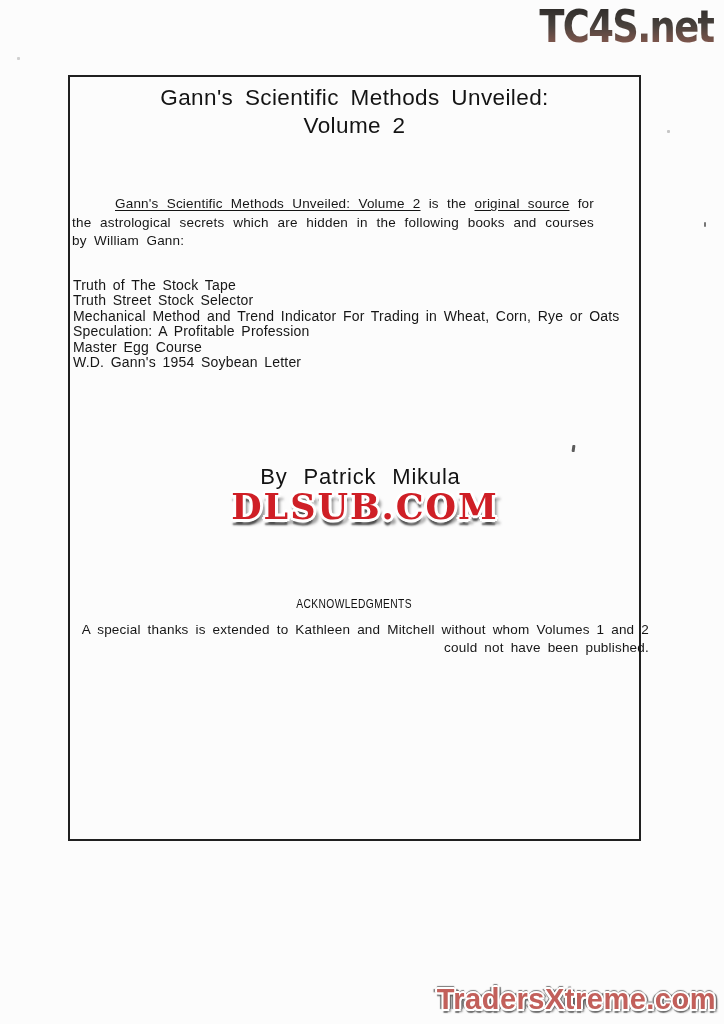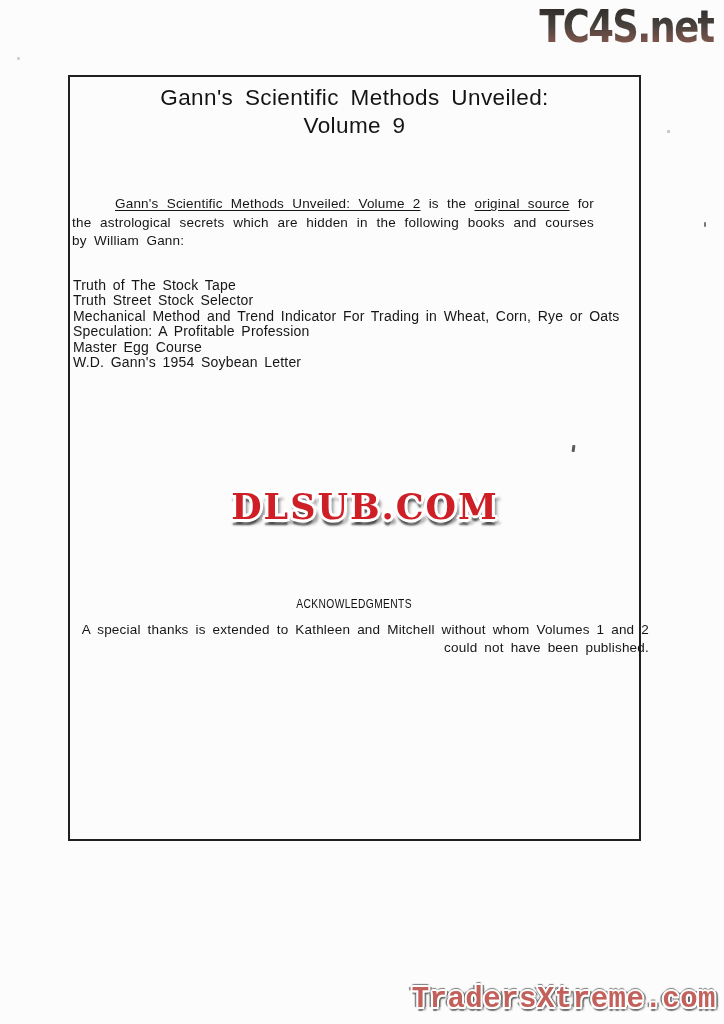--- a/index.html
+++ b/index.html
@@ -142,21 +142,21 @@
        0   -3px 0 #ffffff,  0    3px 0 #ffffff,
        0    6px 2px rgba(55,55,55,0.85),
        5px  5px 3px rgba(80,80,80,0.55);
   }
 
   
   .wm-bottom {
     position: absolute;
     top: 983px;
     right: 8px;
-    font-family: Liberation Mono, monospace;
+    font-family: Liberation Sans, sans-serif;
     font-weight: bold;
     font-size: 29px;
     letter-spacing: 0.5px;
     color: #c2605b;
     z-index: 6;
     text-shadow:
       -1.5px -1.5px 0 #ffffff,  1.5px -1.5px 0 #ffffff,
       -1.5px  1.5px 0 #ffffff,  1.5px  1.5px 0 #ffffff,
       -2px    0     0 #ffffff,  2px    0     0 #ffffff,
        0     -2px   0 #ffffff,  0      2px   0 #ffffff,
@@ -176,34 +176,35 @@
 <body>
 
 <div>
 
   <div class="wm-top">TC4S.net</div>
 
   <div class="frame">
 
     <div class="title">
       <div>Gann's Scientific Methods Unveiled:</div>
-      <div>Volume 9</div>
+      <div>Volume 2</div>
     </div>
 
     <p class="intro"><span class="u">Gann's Scientific Methods Unveiled: Volume 2</span><span> is the </span><span class="u">original source</span><span> for the astrological secrets which are hidden in the following books and courses by William Gann:</span></p>
 
     <ul class="books">
       <li>Truth of The Stock Tape</li>
       <li>Truth Street Stock Selector</li>
       <li>Mechanical Method and Trend Indicator For Trading in Wheat, Corn, Rye or Oats</li>
       <li>Speculation: A Profitable Profession</li>
       <li>Master Egg Course</li>
       <li>W.D. Gann's 1954 Soybean Letter</li>
     </ul>
 
+    <div class="byline">By Patrick Mikula</div>
 
     <div class="ack-head">
       <span class="condensed">ACKNOWLEDGMENTS</span>
     </div>
 
     <div class="ack-text">
       <div>A special thanks is extended to Kathleen and Mitchell without whom Volumes 1 and 2</div>
       <div>could not have been published.</div>
     </div>
 

